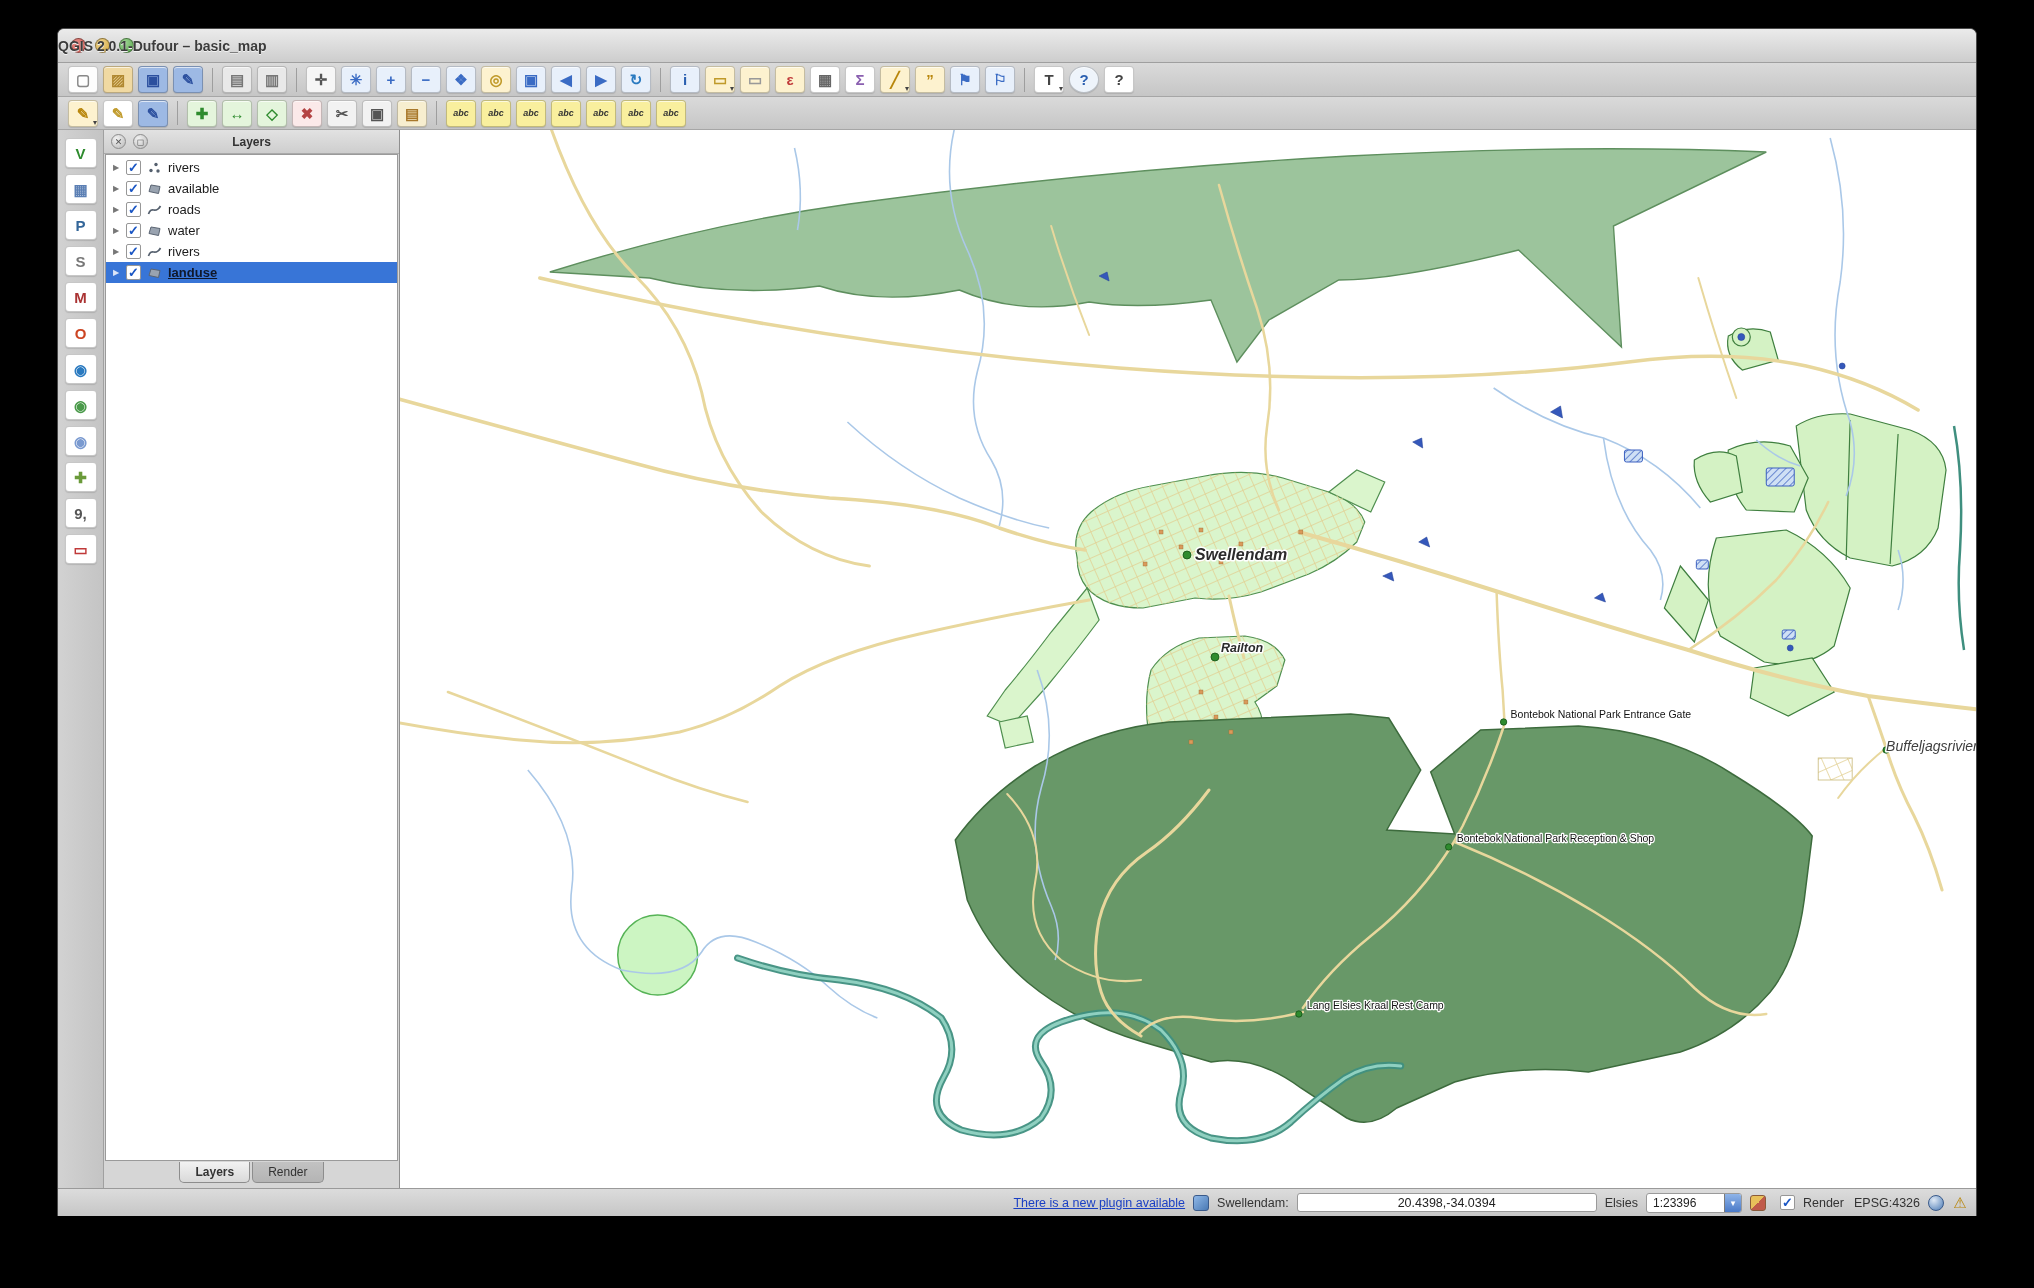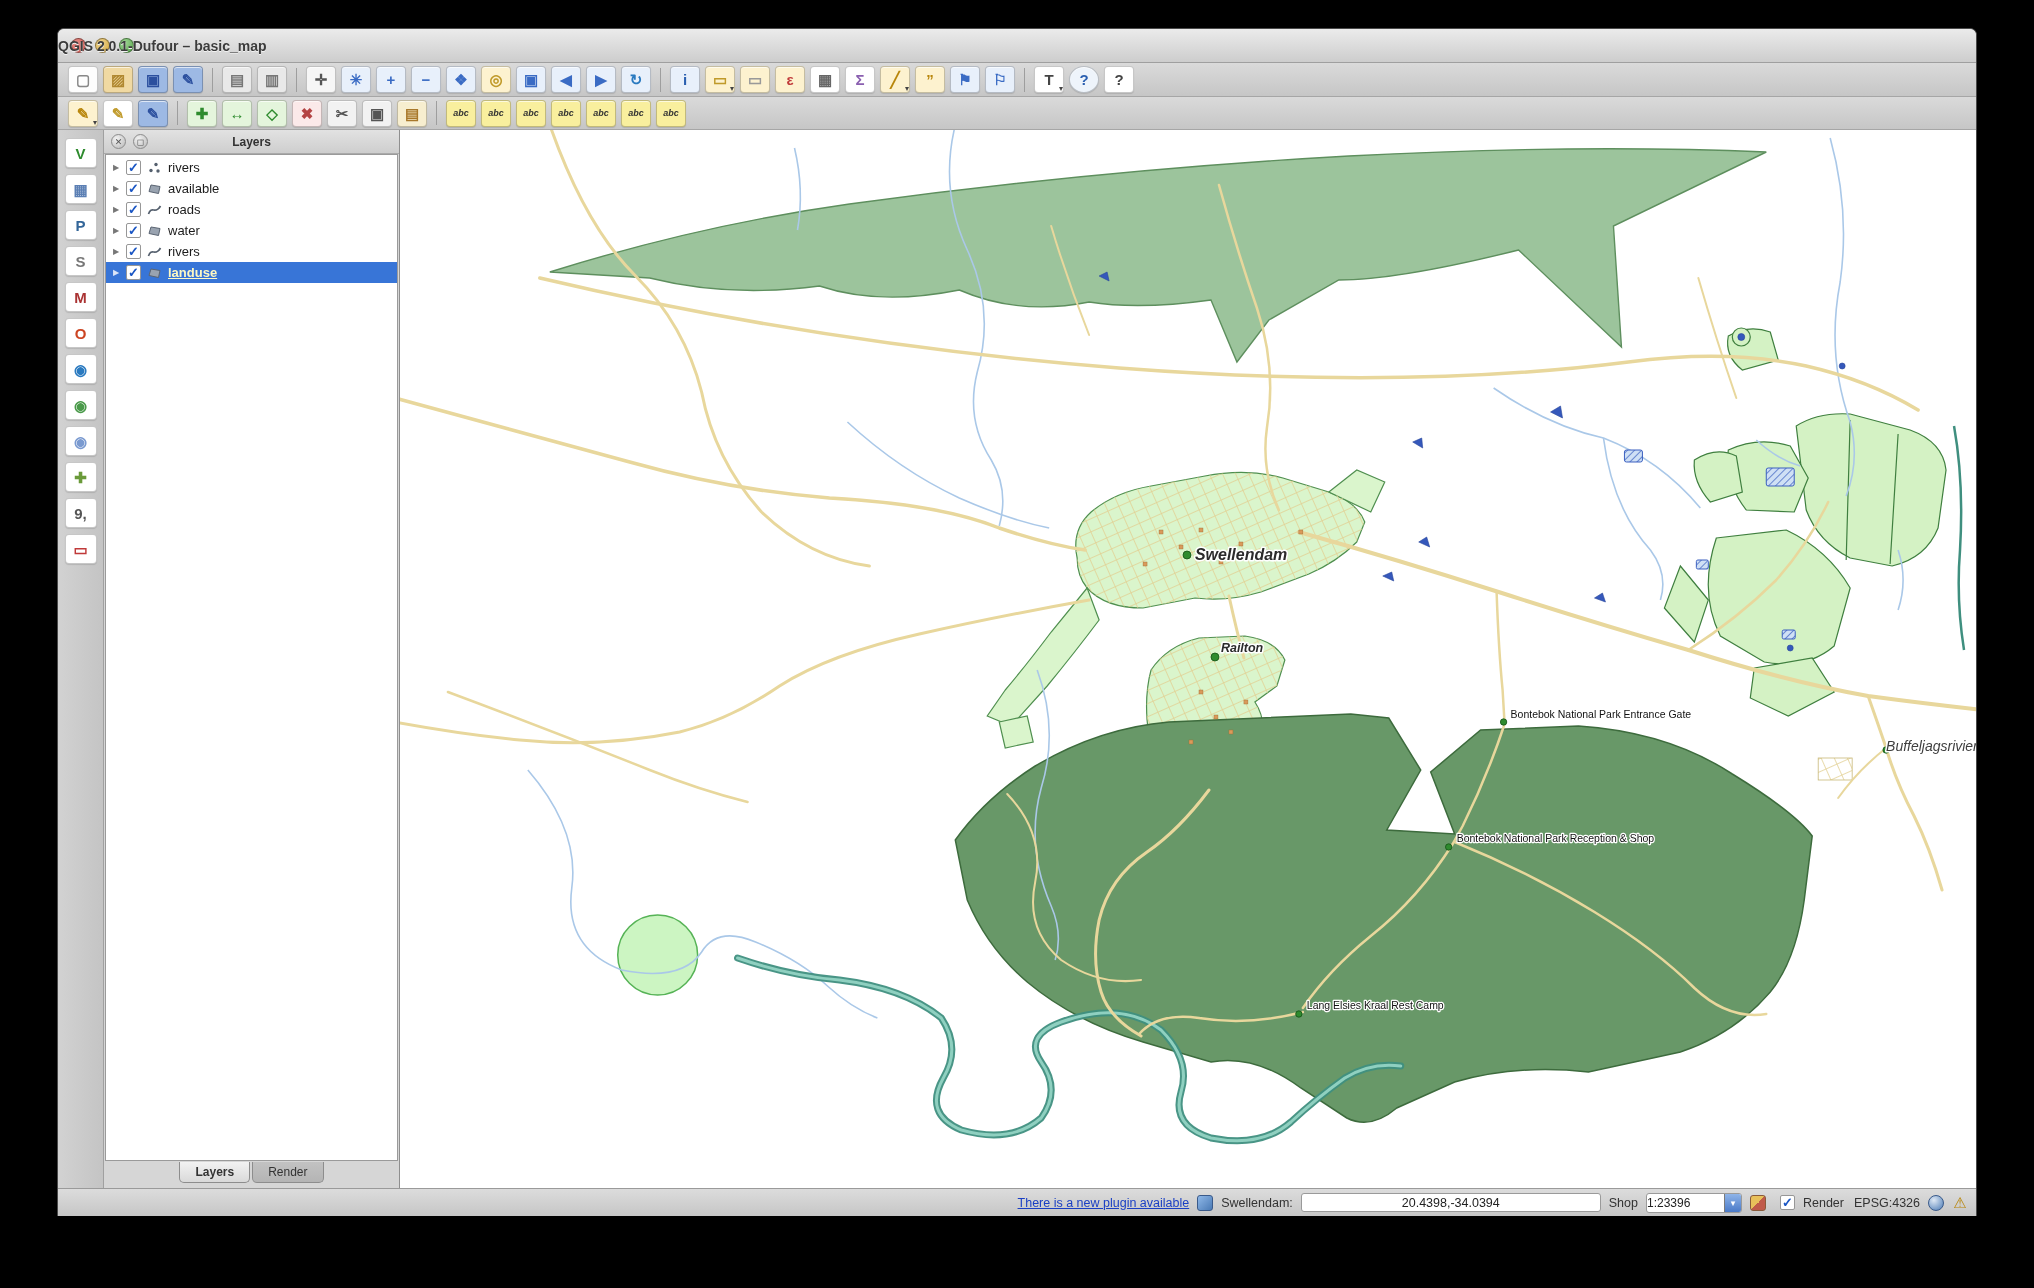--- a/index.html
+++ b/index.html
@@ -85,21 +85,21 @@
   .layer-row.selected { background:var(--c-selection); }
   .expander { font-size:8px; color:#777; width:10px; text-align:center; flex:0 0 10px; }
   .layer-row.selected .expander { color:#dce6f8; }
   .cb {
     width:15px; height:15px; flex:0 0 15px; background:#fff; border:1px solid #979797; border-radius:2px;
     color:#1a56c4; font-weight:bold; font-size:13px; line-height:13px; text-align:center;
   }
   .ly-icon { width:17px; height:16px; flex:0 0 17px; }
   .ly-icon svg { width:17px; height:16px; }
   .ly-label { font-size:13px; color:#1c1c1c; }
-  .layer-row.selected .ly-label { color:#fef9c3; font-weight:bold; text-decoration:underline; }
+  .layer-row.selected .ly-label { color:#0f172a; font-weight:bold; text-decoration:underline; }
   .panel-tabs {
     height:27px; flex:0 0 27px; display:flex; justify-content:center; align-items:flex-start;
     gap:2px; background:#d6d6d6; padding-top:1px;
   }
   .panel-tab {
     font-size:12px; color:#333; padding:3px 15px; border:1px solid #8d8d8d; border-top:none;
     border-radius:0 0 5px 5px; background:linear-gradient(#c2c2c2,#b4b4b4);
   }
   .panel-tab.active { background:linear-gradient(#f2f2f2,#d9d9d9); font-weight:bold; }
 
@@ -130,21 +130,21 @@
   .sb-icon.crs    { border-radius:50%; background:radial-gradient(circle at 35% 30%,#dfe9f5,#4a7ab5); border:1px solid #3a5a8a; }
   .sb-icon.msg    { background:none; border:none; color:#b8860b; font-size:15px; line-height:16px; text-align:center; }
   .coord-input {
     width:300px; height:19px; background:#fff; border:1px solid #9a9a9a; border-radius:3px;
     font-size:12.5px; text-align:center; line-height:18px; color:#222;
   }
   .scale-combo {
     width:96px; height:20px; background:#fff; border:1px solid #9a9a9a; border-radius:3px;
     display:flex; align-items:center; font-size:12px; color:#222;
   }
-  .scale-combo .val { flex:1; }
+  .scale-combo .val { flex:1; padding-left:6px; }
   .combo-arrow {
     width:17px; height:18px; background:linear-gradient(#8fb4e8,#4a7ac8); color:#fff;
     border-left:1px solid #7a7a7a; border-radius:0 2px 2px 0; font-size:9px;
     display:flex; align-items:center; justify-content:center;
   }
   .sb-label { white-space:nowrap; }
   .sb-label.epsg { margin-left:2px; }
   .statusbar .cb { margin-left:6px; }
 </style>
 </head>
@@ -565,21 +565,21 @@
           </g>
         </svg>
       </div>
     </div>
 
     <div class="statusbar">
       <a href="#" class="plugin-link">There is a new plugin available</a>
       <div class="sb-icon plugin"></div>
       <span class="sb-label">Swellendam:</span>
       <div class="coord-input">20.4398,-34.0394</div>
-      <span class="sb-label">Shop</span>
+      <span class="sb-label">Elsies</span>
       <div class="scale-combo">
         <span class="val">1:23396</span>
         <span class="combo-arrow">▾</span>
       </div>
       <div class="sb-icon paint"></div>
       <span class="cb">✓</span>
       <span class="sb-label">Render</span>
       <span class="sb-label epsg">EPSG:4326</span>
       <div class="sb-icon crs"></div>
       <div class="sb-icon msg">⚠</div>

